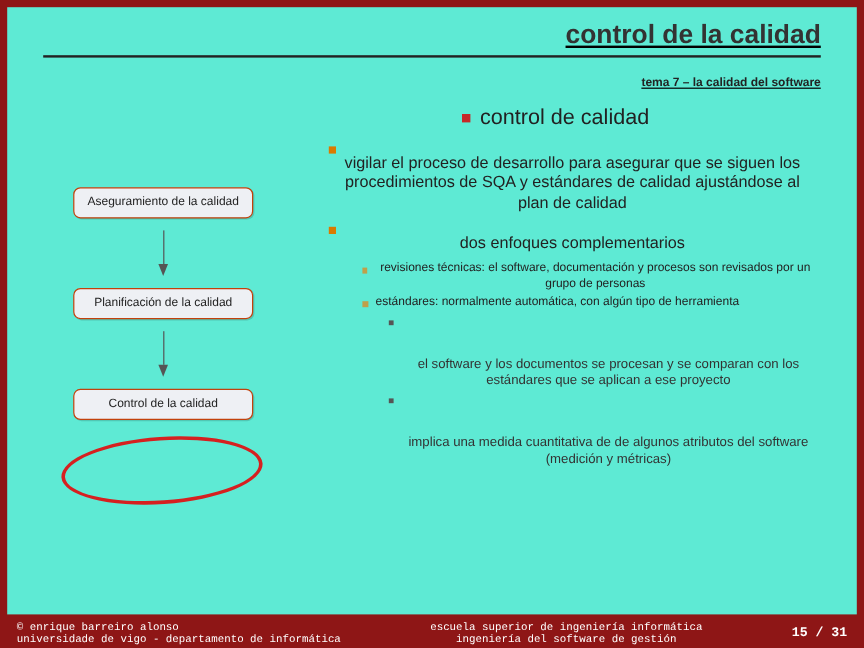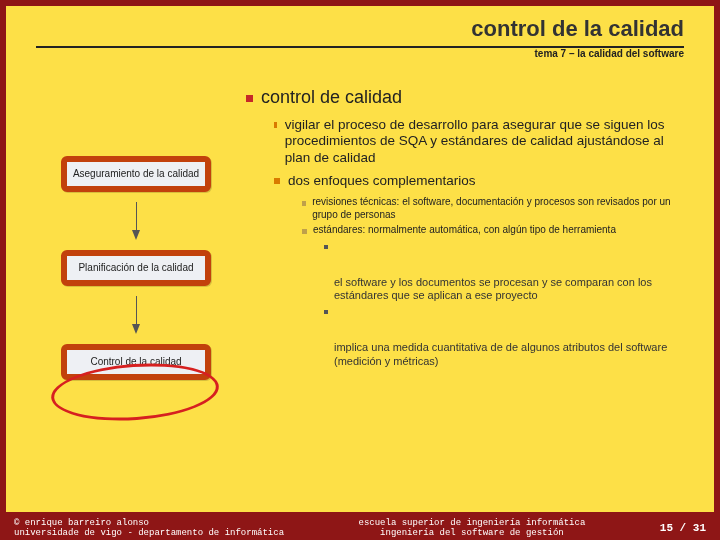--- a/index.html
+++ b/index.html
@@ -10,49 +10,51 @@
     font-family: Verdana, Arial, sans-serif;
     position: relative;
     overflow: hidden;
   }
   .slide {
     position: absolute;
     top: 6px;
     left: 6px;
     right: 6px;
     bottom: 28px;
-    background: #fde047;
+    background: #5eead4;
+    text-decoration: underline;
   }
   .title {
     text-align: right;
     padding: 10px 30px 4px 30px;
     font-size: 22px;
     font-weight: bold;
     color: #333;
   }
   .title-rule {
     margin: 0 30px;
     border: none;
     border-top: 2px solid #222;
   }
   .subtitle {
     text-align: right;
-    padding: 0 30px 0 30px;
+    padding: 16px 30px 0 30px;
     font-size: 10px;
     font-weight: bold;
     color: #222;
   }
   .content {
     position: absolute;
     top: 80px;
     left: 240px;
     right: 34px;
     font-size: 13px;
     color: #222;
     line-height: 1.25;
+    text-align: center;
   }
   .bullet-main {
     font-size: 18px;
     margin-bottom: 8px;
   }
   .sq-red {
     display:inline-block;
     width:7px; height:7px;
     background:#c62828;
     margin-right:8px;
@@ -67,21 +69,21 @@
     margin-top:5px;
   }
   .sq-small {
     display:inline-block;
     width:5px; height:5px;
     background:#bfa04a;
     margin-right:6px;
     vertical-align: top;
     margin-top:5px;
   }
-  .sub1 { margin-left: 28px; margin-bottom:6px; display:flex; }
+  .sub1 { margin-left: 28px; margin-bottom:6px; display:flex;flex-direction:column; }
   .sub1 .txt { font-size: 13.5px; }
   .sub2 { margin-left: 56px; margin-bottom:3px; display:flex; }
   .sub2 .txt { font-size: 10px; }
   .sub3 { margin-left: 78px; margin-bottom:2px; display:flex; }
   .sub3 .txt { font-size: 11px; color:#333;margin-top:36px; }
   .dot {
     display:inline-block;
     width:4px; height:4px;
     background:#555;
     margin-right:6px;
@@ -92,21 +94,21 @@
   .diagram {
     position:absolute;
     top:150px;
     left:40px;
     width:180px;
     font-size:10px;
     color:#222;
   }
   .box {
     background:#eef0f4;
-    border:6px solid #c2410c;
+    border:1px solid #c2410c;
     border-radius:6px;
     padding:6px 4px;
     text-align:center;
     width:150px;
     margin:0 auto 10px auto;
     line-height:1.2;
     box-shadow:1px 1px 0 rgba(0,0,0,0.15);
   }
   .arrow {
     width:0; height:0;

